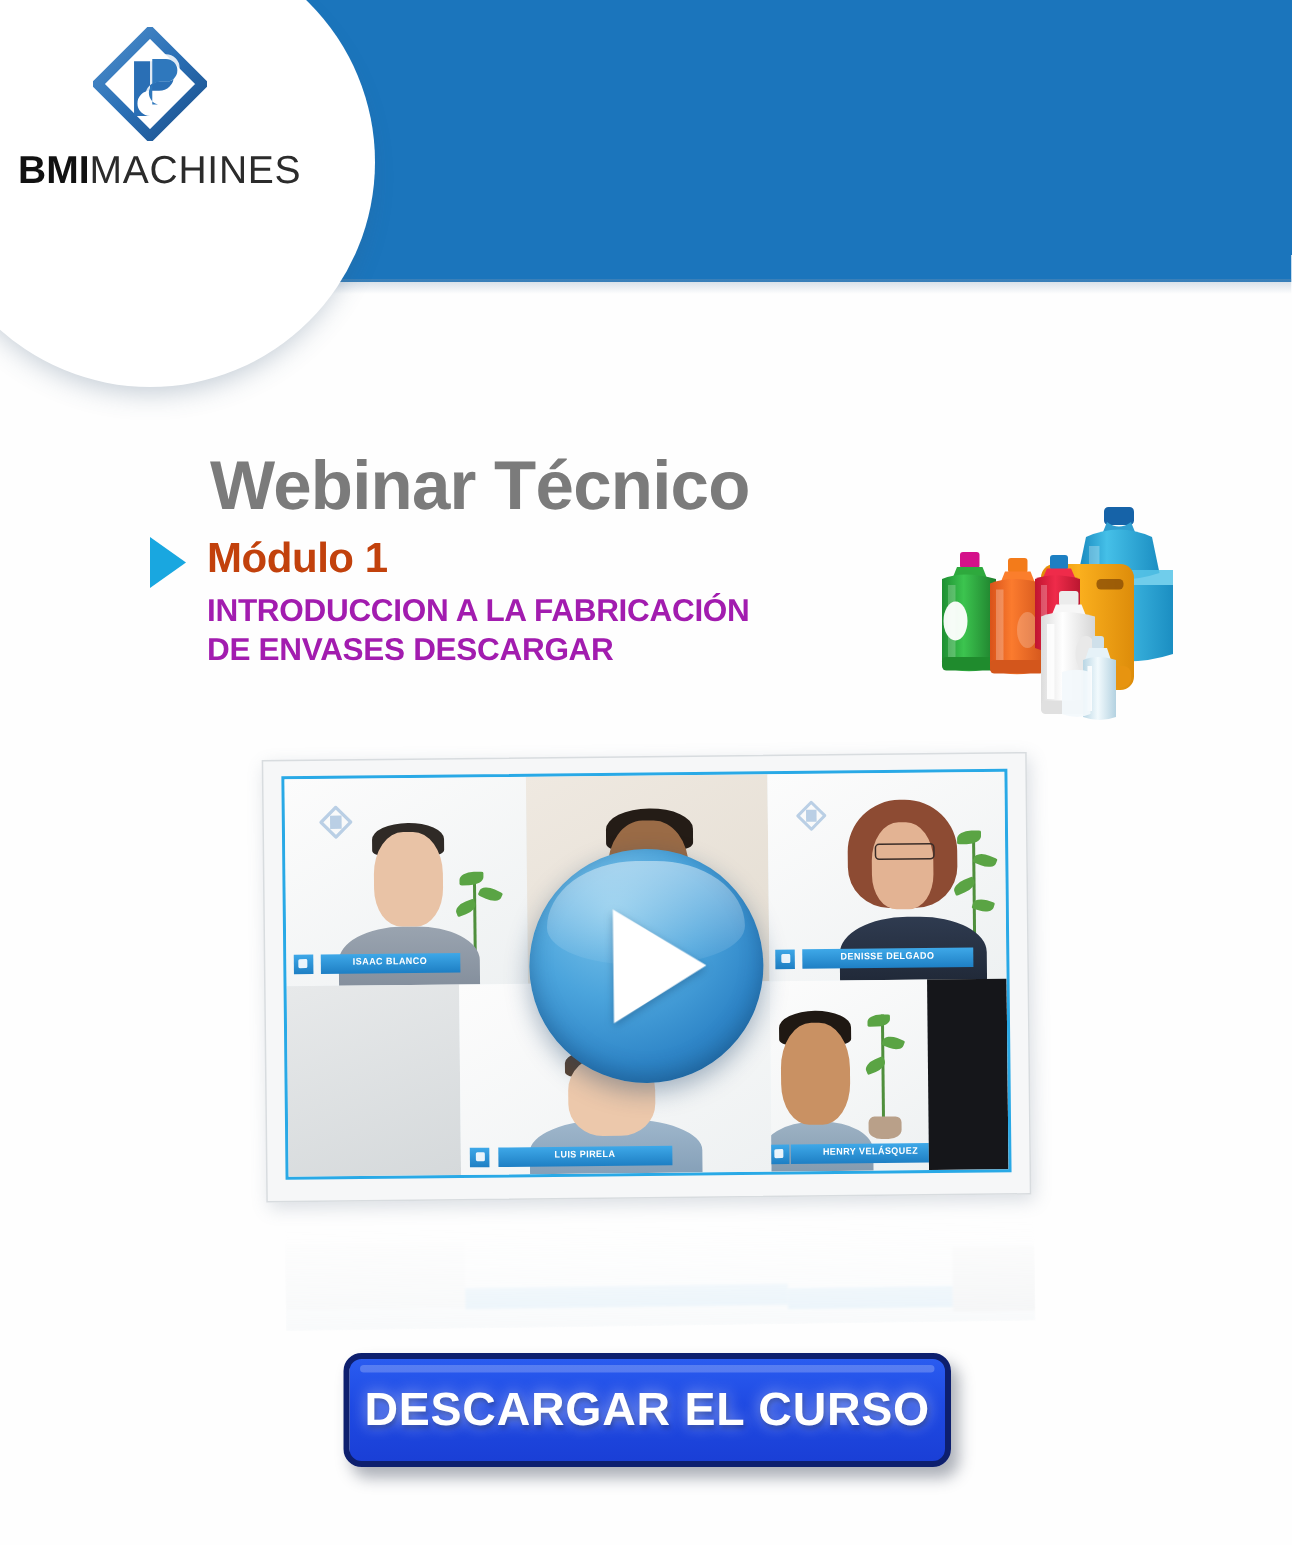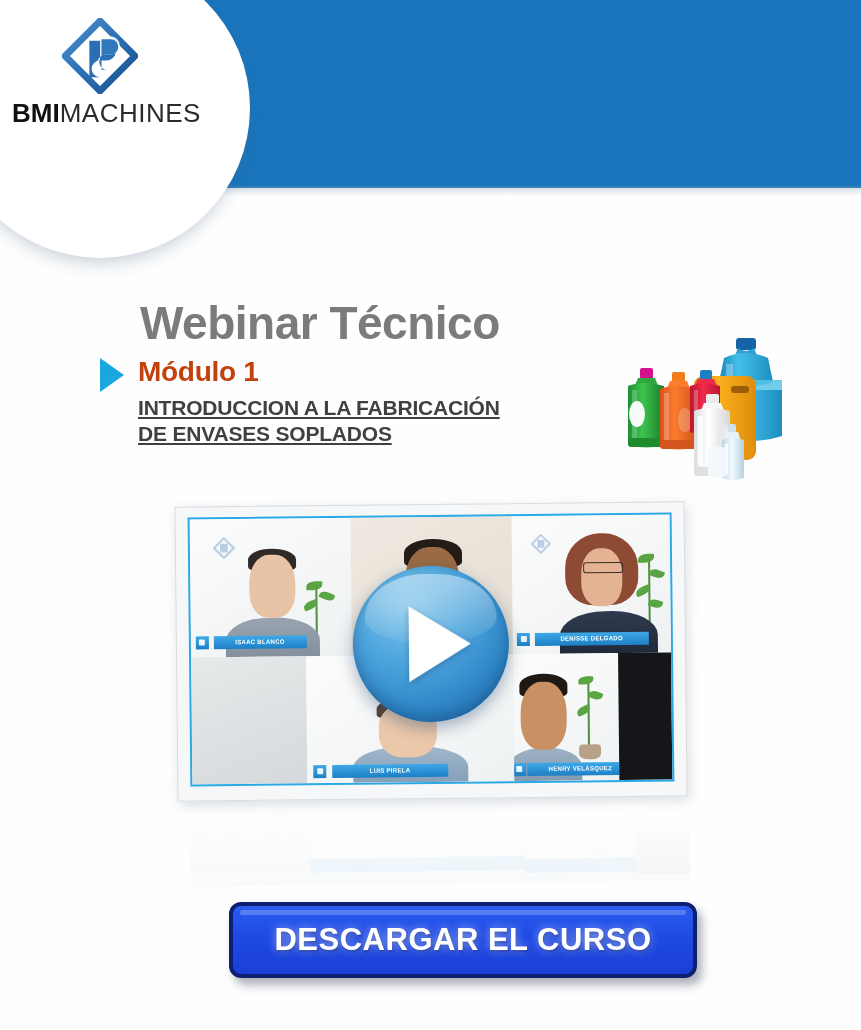--- a/index.html
+++ b/index.html
@@ -130,25 +130,24 @@
     color: #c2410c;
     line-height: 1;
     letter-spacing: -0.3px;
   }
   .subtitle {
     position: absolute;
     left: 138px;
     top: 105px;
     font-size: 21px;
     font-weight: bold;
-    color: #404040;
+    color: #a21caf;
     line-height: 1.25;
     letter-spacing: -0.2px;
     width: 470px;
-    text-decoration: underline;
   }
 
   
   .bottles {
     position: absolute;
     left: 612px;
     top: 328px;
     width: 190px;
     height: 170px;
   }
@@ -271,21 +270,21 @@
   
   .cta-wrap {
     position: absolute;
     left: 229px;
     top: 902px;
     width: 460px;
     height: 76px;
   }
   .cta-btn {
     position: relative;
-    width: 468px;
+    width: 405px;
     height: 76px;
     box-sizing: border-box;
     border-radius: 12px;
     background: linear-gradient(to bottom,#2a5cf0 0%, #1f4ae3 45%, #1a3fd6 100%);
     border: 4px solid #0d1f6e;
     box-shadow: 5px 7px 10px rgba(40,50,70,0.38);
     display: flex;
     align-items: center;
     justify-content: center;
     cursor: pointer;
@@ -333,21 +332,21 @@
     <div class="logo-word"><span class="logo-bmi">BMI</span><span class="logo-machines">MACHINES</span></div>
   </div>
 </div>
 
 <div class="title-block">
   <div class="webinar-title">Webinar Técnico</div>
   <div class="play-tri"></div>
   <div class="modulo">Módulo 1</div>
   <div class="subtitle">
     <div>INTRODUCCION A LA FABRICACIÓN</div>
-    <div>DE ENVASES SOPLADOS</div>
+    <div>DE ENVASES DESCARGAR</div>
   </div>
 </div>
 
 <div class="bottles">
   <svg width="190" height="170" viewBox="0 0 190 170">
     <defs>
       <linearGradient id="gGreen" x1="0" y1="0" x2="1" y2="0">
         <stop offset="0%" stop-color="#1e8f32"></stop>
           <stop offset="40%" stop-color="#3cc44f"></stop>
           <stop offset="100%" stop-color="#1d7d2b"></stop>

